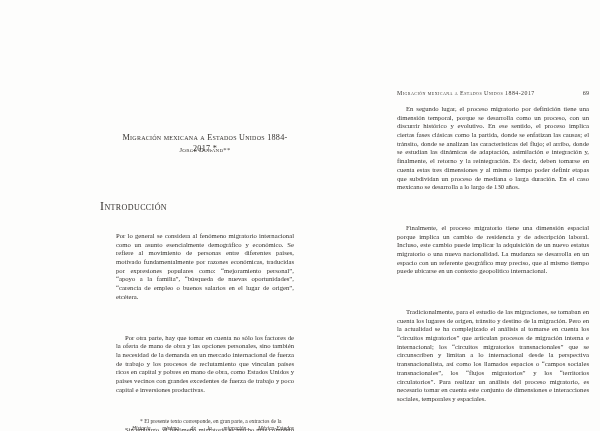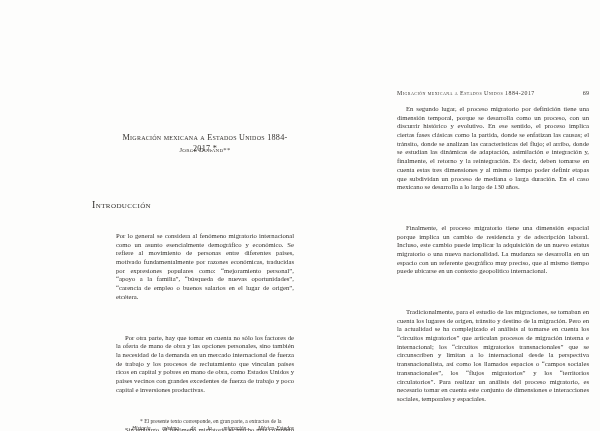--- a/index.html
+++ b/index.html
@@ -21,22 +21,22 @@
   .title-line1, .title-line2 {
     font-variant: small-caps;
     font-size: 8.2px; line-height: 11px;
     letter-spacing: 0.25px; color: #33302d;
   }
   .l-author {
     position: absolute; top: 98px; width: 100%; text-align: center;
     font-variant: small-caps; font-size: 6.6px; letter-spacing: 0.3px; color: #3a3734;
   }
   .l-heading {
-    position: absolute; top: 151px; left: 8px;
-    font-variant: small-caps; font-size: 10px; letter-spacing: 0.4px; color: #33302d;
+    position: absolute; top: 151px; left: 16px;
+    font-variant: small-caps; font-size: 12px; letter-spacing: 0.4px; color: #33302d;
   }
   .l-body { position: absolute; top: 168px; width: 100%; }
 
   .body-par {
     font-size: 6.7px; line-height: 8.68px;
     text-align: justify; color: #34312e;
     word-spacing: -0.1px;
   }
   .body-par.indent { text-indent: 9px; }
 

